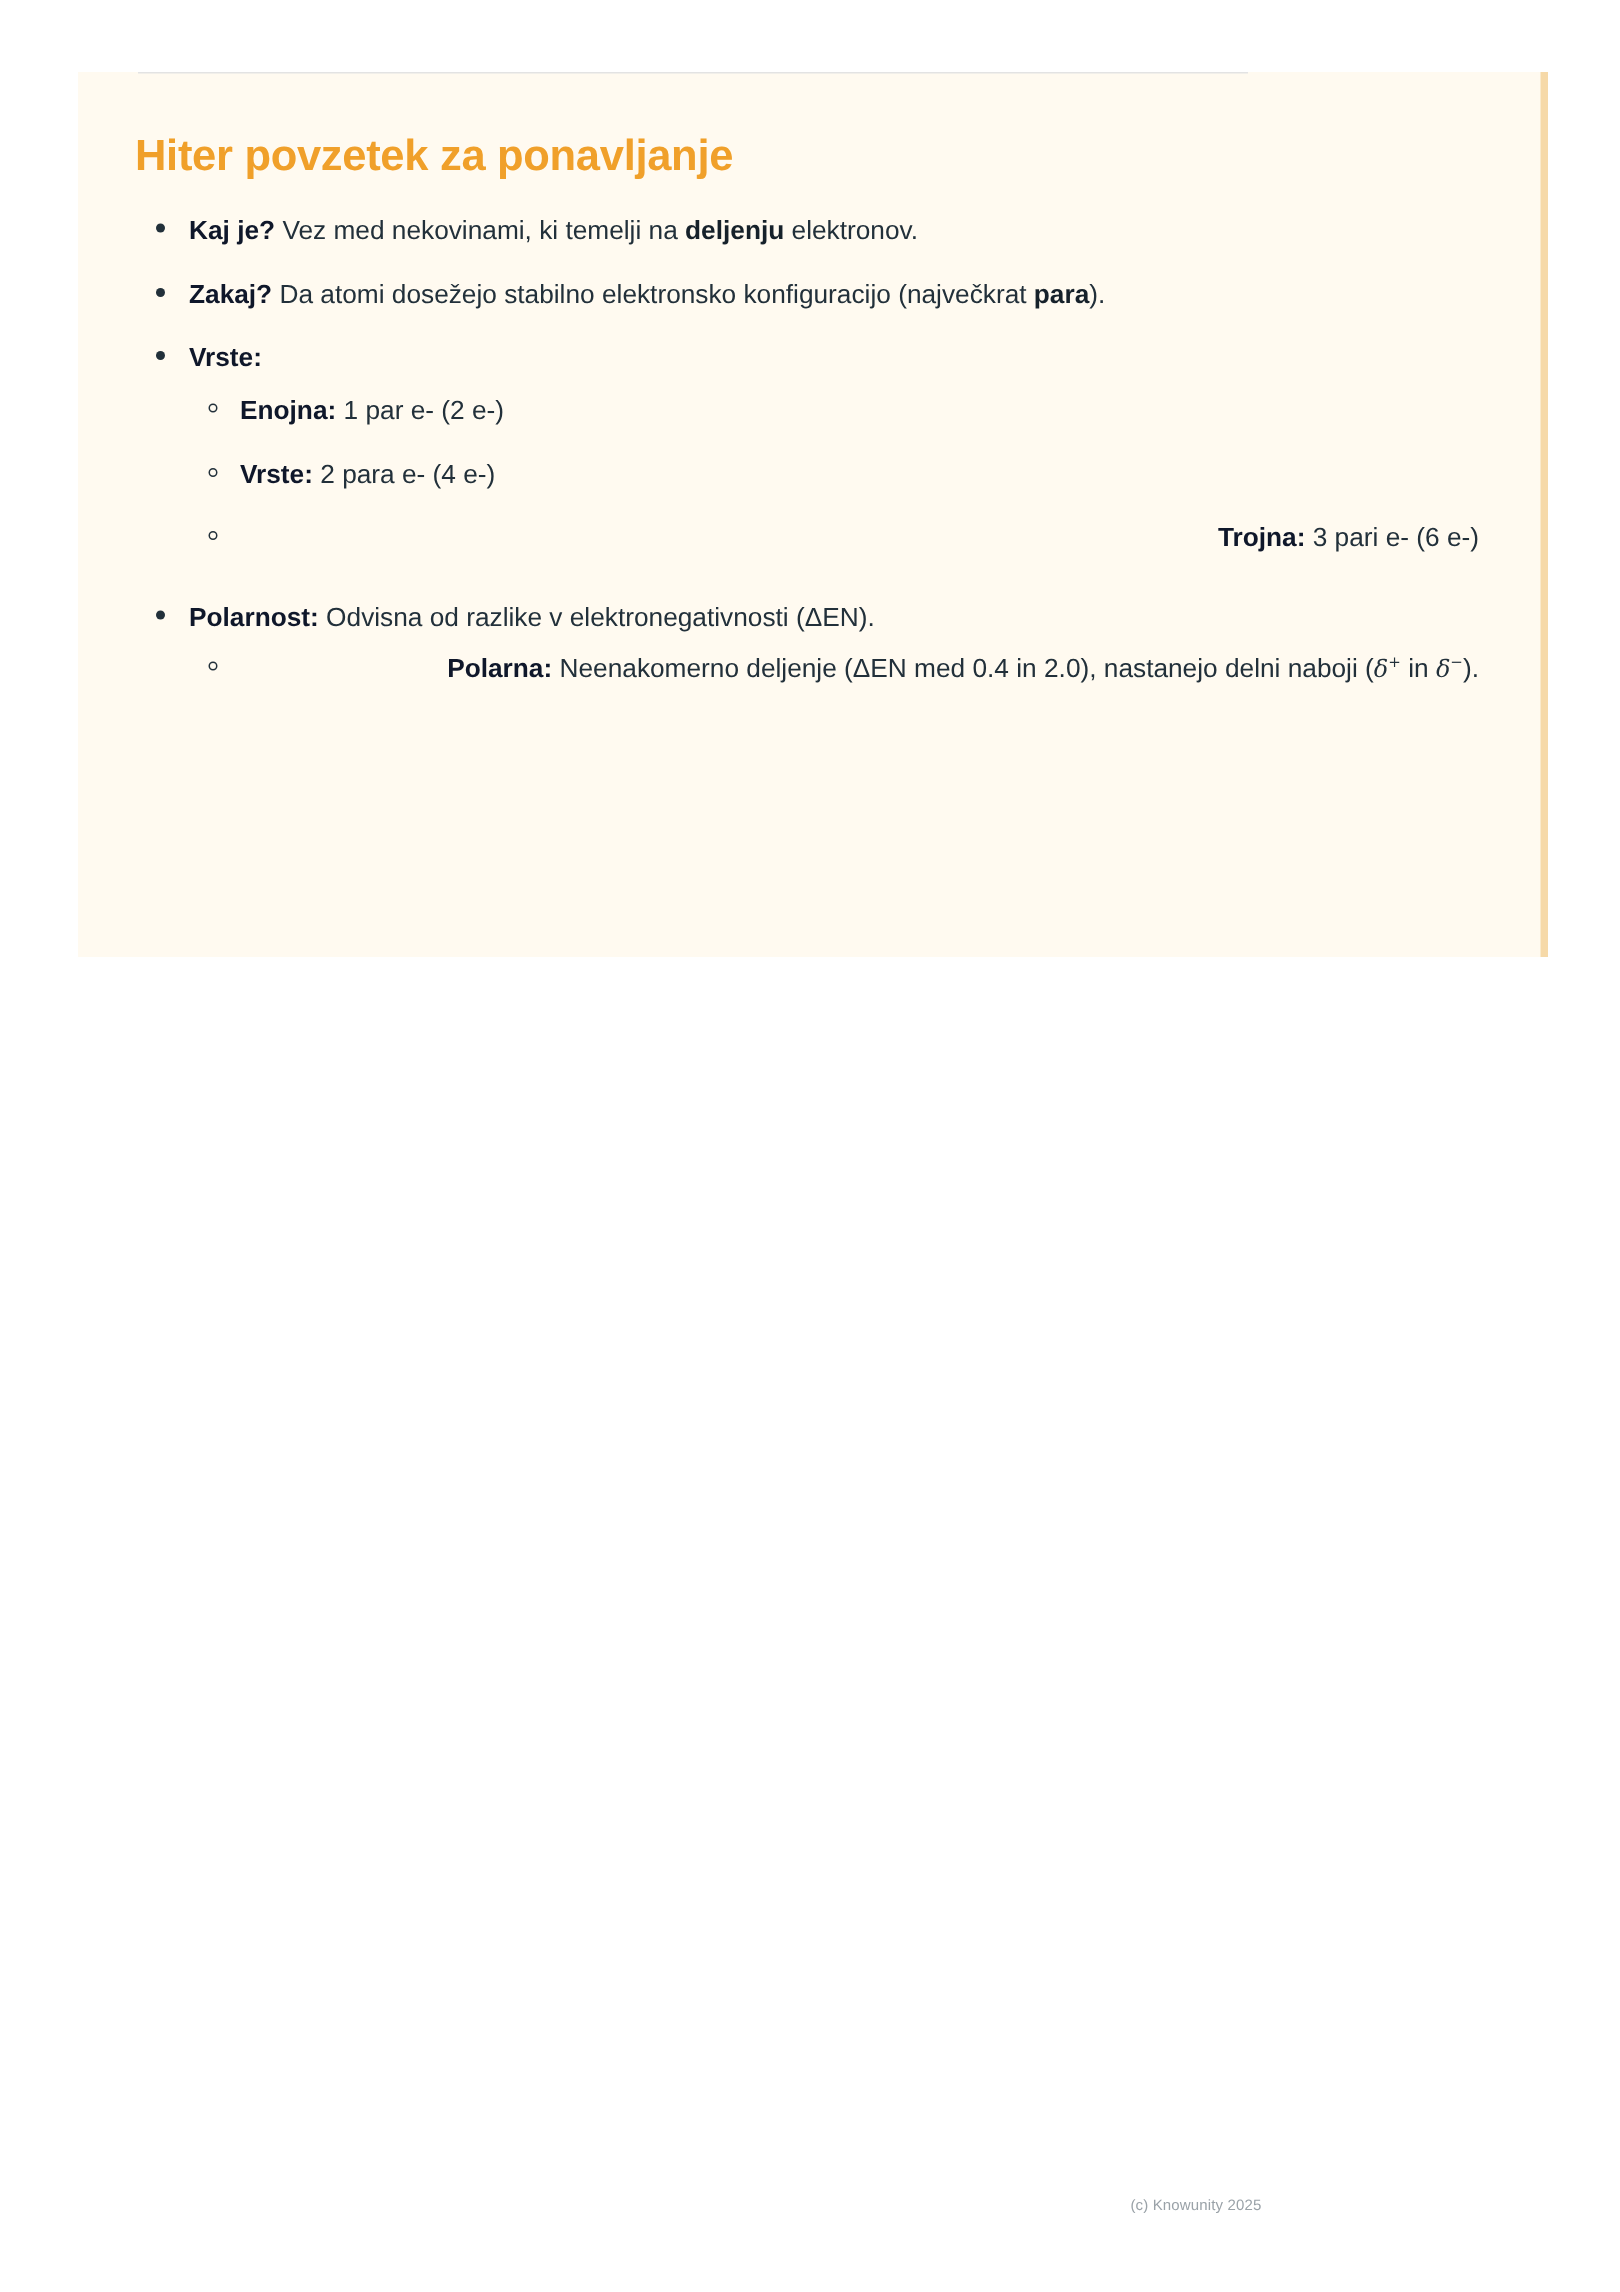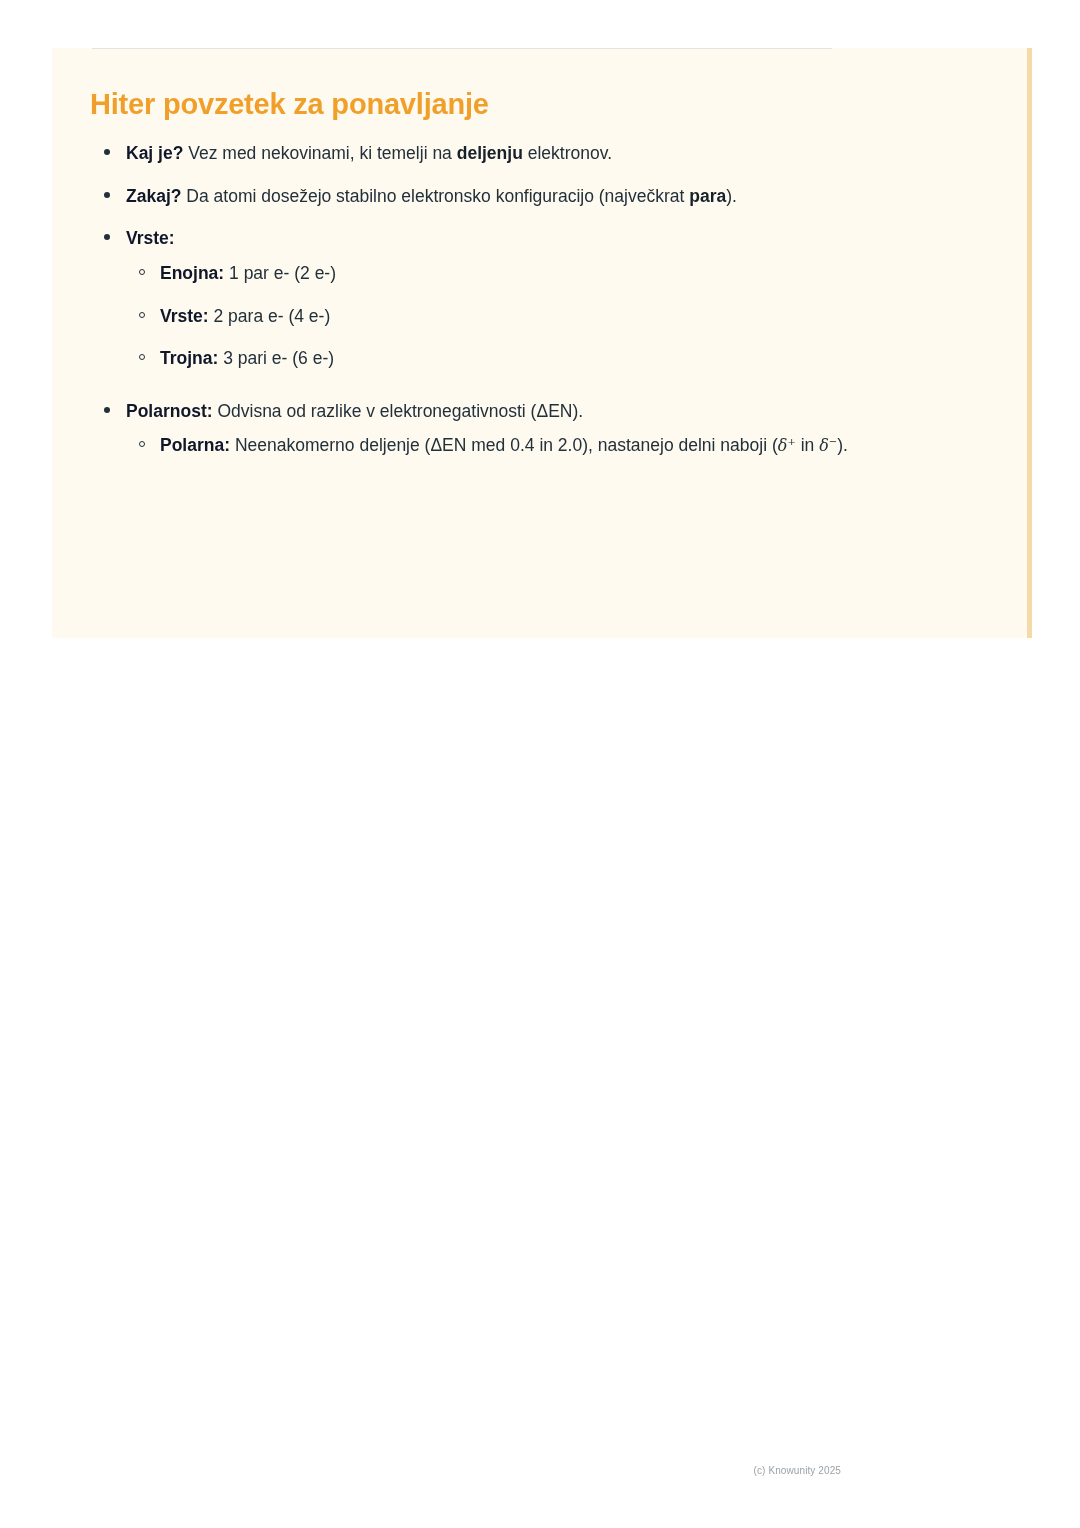--- a/index.html
+++ b/index.html
@@ -104,20 +104,21 @@
     position: relative;
     padding-left: 34px;
     margin-bottom: 16px;
     font-size: 17.5px;
     line-height: 1.52;
     color: #22303a;
   }
 
   ul.level2 > li:last-child {
     margin-bottom: 2px;
+    text-align: right;
   }
 
   ul.level2 > li > .bullet-hollow {
     position: absolute;
     left: 13px;
     top: 9px;
     width: 6px;
     height: 6px;
     border-radius: 50%;
     border: 1.4px solid #22303a;

